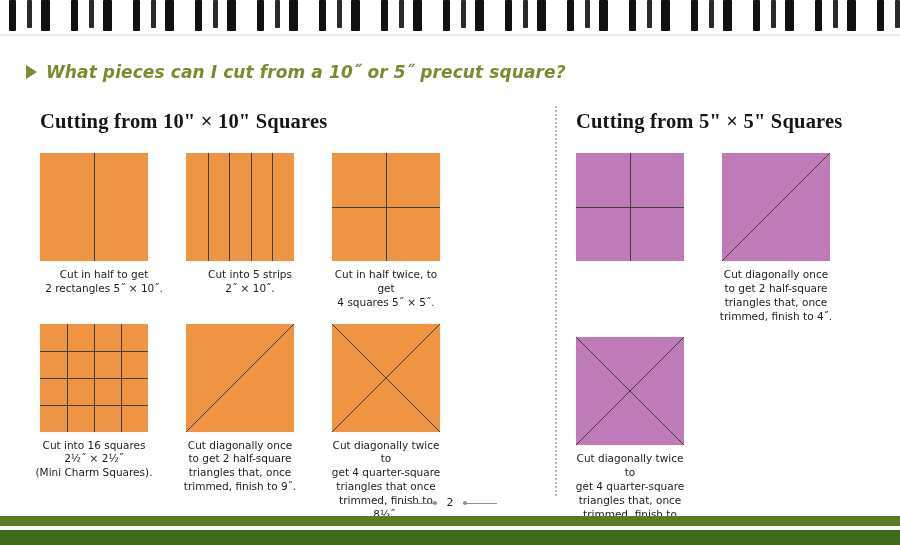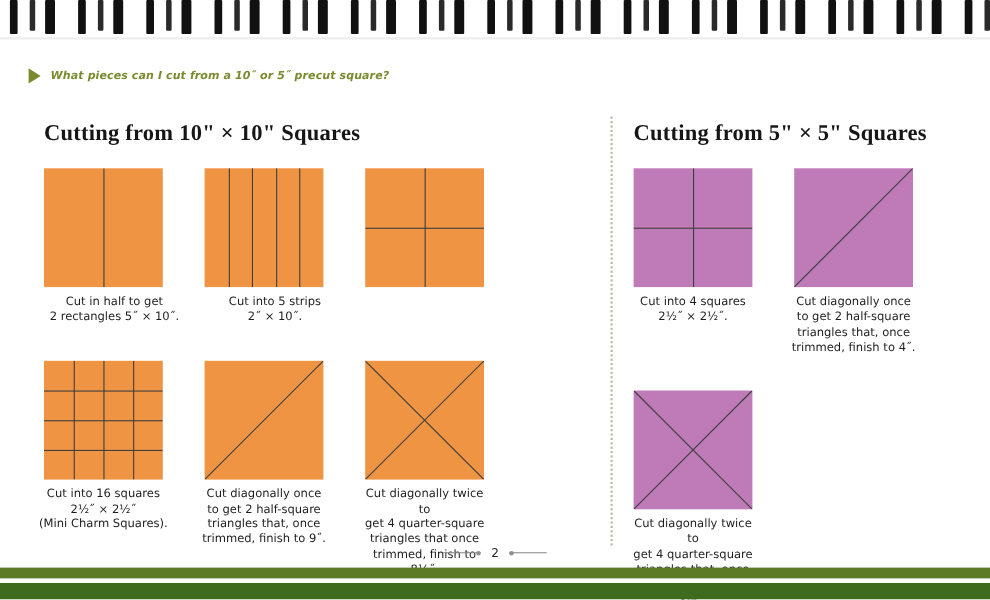--- a/index.html
+++ b/index.html
@@ -74,21 +74,21 @@
   .tri {
     width: 0; height: 0;
     border-left: 11px solid #7a8b2f;
     border-top: 7px solid transparent;
     border-bottom: 7px solid transparent;
   }
   .qtext {
     font-family: "DejaVu Sans", sans-serif;
     font-style: italic;
     font-weight: bold;
-    font-size: 10px;
+    font-size: 17px;
     color: #7a8b2f;
     letter-spacing: 0.1px;
   }
 
   .divider {
     position: absolute;
     left: 555px;
     top: 68px;
     height: 390px;
     border-left: 2px dotted #b9b9a8;
@@ -107,21 +107,21 @@
     font-weight: bold;
     font-size: 20.5px;
     color: #161616;
     letter-spacing: 0.2px;
   }
 
   .row {
     display: flex;
     gap: 18px;
   }
-  .row + .row { margin-top: 32px; }
+  .row + .row { margin-top: 14px; }
 
   .item {
     width: 128px;
   }
   .item .sq {
     width: 108px;
     height: 108px;
     position: relative;
     overflow: hidden;
   }
@@ -316,20 +316,22 @@
         </div>
         <div class="cap" style="white-space:pre-line">Cut into 5 strips
 2˝ × 10˝.</div>
       </div>
 
       <div class="item">
         <div class="sq orange">
           <span class="ln v" style="left:54px"></span>
           <span class="ln h" style="top:54px"></span>
         </div>
+        <div class="cap cap-wide" style="white-space:pre-line">Cut in half twice, to get
+4 squares 5˝ × 5˝.</div>
       </div>
 
     </div>
 
     <div class="row">
 
       <div class="item">
         <div class="sq orange">
           <span class="ln v" style="left:27px"></span>
           <span class="ln v" style="left:54px"></span>
@@ -374,22 +376,20 @@
   <div class="col col-right">
     <h2>Cutting from 5" × 5" Squares</h2>
 
     <div class="row">
 
       <div class="item">
         <div class="sq purple">
           <span class="ln v" style="left:54px"></span>
           <span class="ln h" style="top:54px"></span>
         </div>
-        <div class="cap cap-wide" style="white-space:pre-line">Cut into 4 squares
-2½˝ × 2½˝.</div>
       </div>
 
       <div class="item">
         <div class="sq purple">
           <svg class="diag" viewBox="0 0 108 108">
             <line x1="0" y1="108" x2="108" y2="0"></line>
           </svg>
         </div>
         <div class="cap cap-wide" style="white-space:pre-line">Cut diagonally once
 to get 2 half-square

